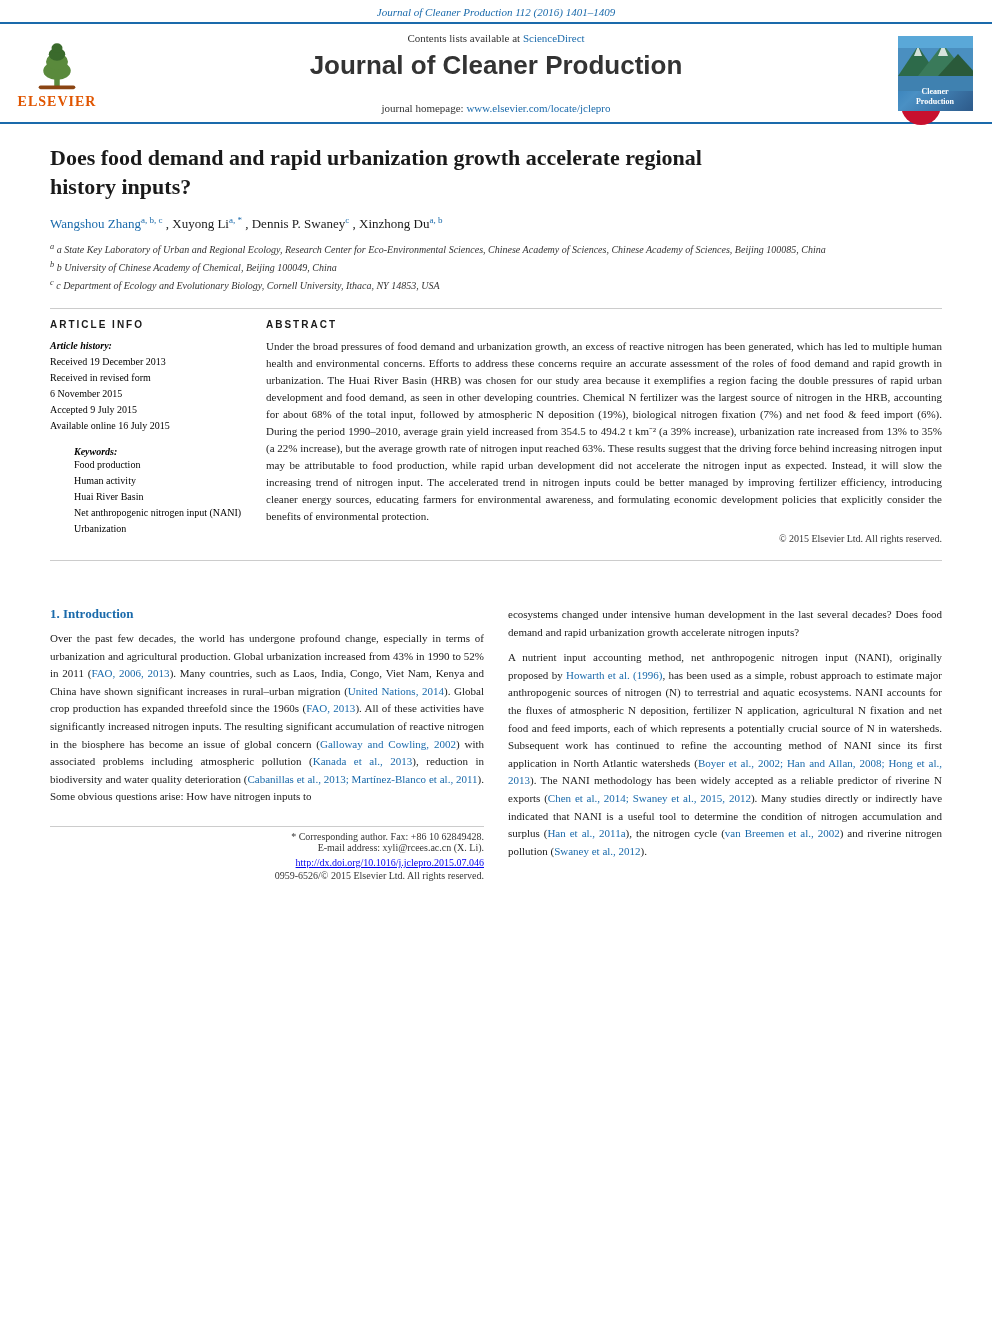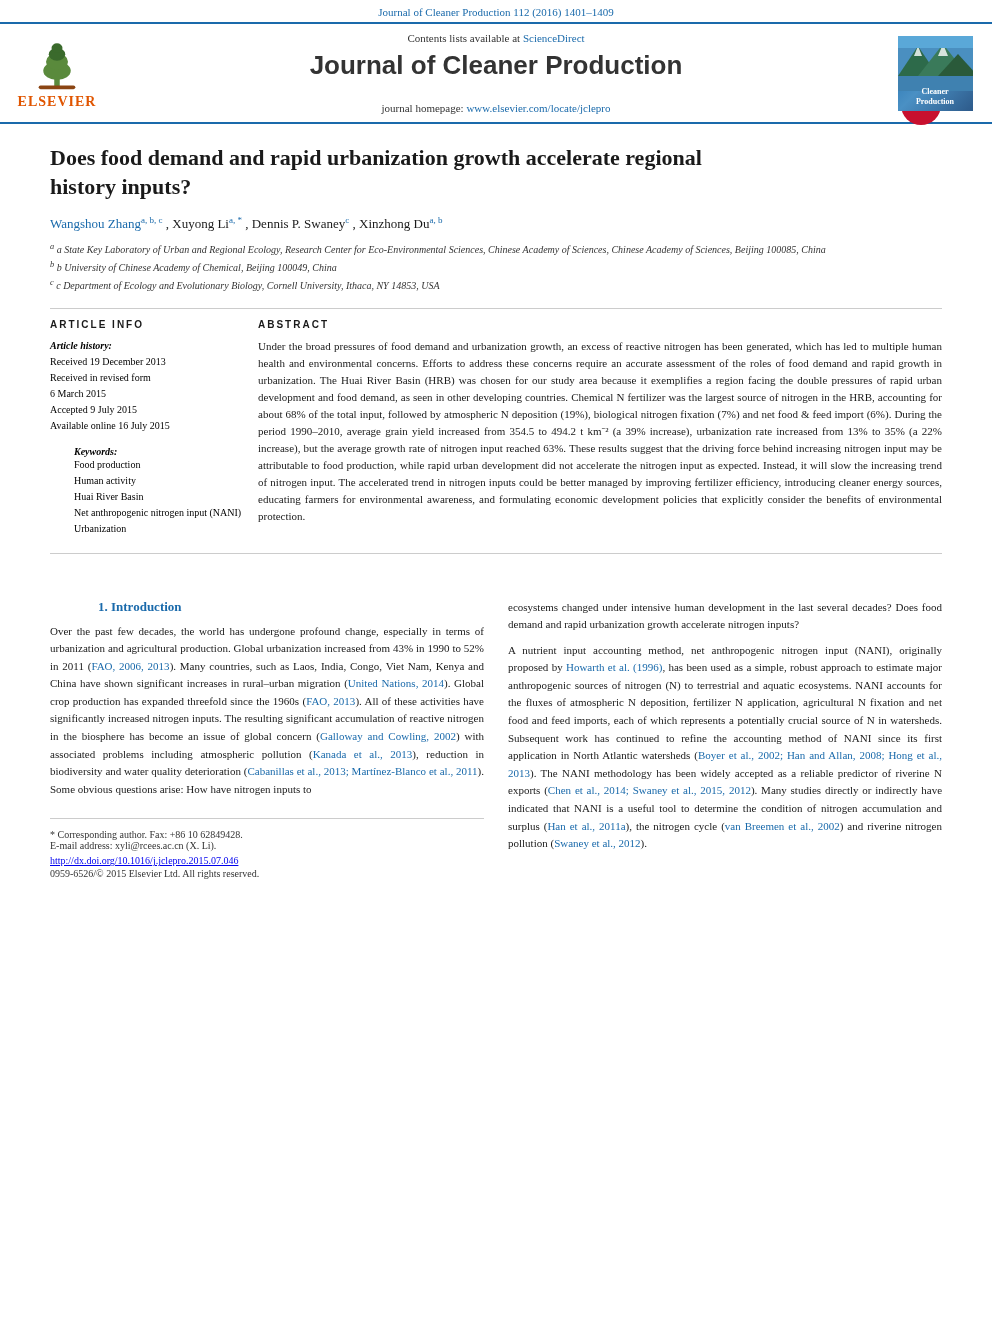--- a/index.html
+++ b/index.html
@@ -11,20 +11,21 @@
       color: #000;
       font-size: 13px;
     }
 
     
     .top-bar {
       text-align: center;
       padding: 6px 0 4px;
       font-size: 11px;
       color: #1a6aab;
+      font-style: italic;
     }
 
     .journal-header {
       display: flex;
       align-items: center;
       border-top: 2px solid #1a6aab;
       border-bottom: 2px solid #1a6aab;
       padding: 8px 12px;
       gap: 12px;
     }
@@ -169,21 +170,21 @@
 
     .divider {
       border: none;
       border-top: 1px solid #ccc;
       margin: 10px 0;
     }
 
     
     .two-col {
       display: flex;
-      gap: 8px;
+      gap: 16px;
       margin-top: 10px;
     }
 
     .left-col {
       width: 200px;
       flex-shrink: 0;
     }
 
     .right-col {
       flex: 1;
@@ -256,42 +257,42 @@
 
     .body-left, .body-right {
       flex: 1;
     }
 
     .section-title {
       font-size: 13px;
       font-weight: bold;
       color: #1a6aab;
       margin-bottom: 8px;
-      margin-left: 48px;
     }
 
     .body-text {
       font-size: 11px;
       line-height: 1.6;
       text-align: justify;
       color: #1a1a1a;
       margin-bottom: 8px;
     }
 
     .body-text .ref-link {
       color: #1a6aab;
       text-decoration: none;
     }
 
     .footnote-section {
       border-top: 1px solid #ccc;
       margin-top: 20px;
-      padding-top: 10px;
-      font-size: 10px;
-      color: #333;
+      padding-top: 4px;
+      font-size: 10px;
+      color: #333;
+      text-align: right;
     }
 
     .doi-line {
       color: #1a6aab;
       font-size: 10px;
       margin-top: 4px;
     }
 
     .issn-line {
       font-size: 10px;
@@ -382,39 +383,40 @@
   <hr class="divider">
 
   <div class="two-col">
 
     <div class="left-col">
       <div class="section-header">ARTICLE INFO</div>
       <div class="article-info-block">
         <div class="info-label">Article history:</div>
         <div class="info-date">Received 19 December 2013</div>
         <div class="info-date">Received in revised form</div>
-        <div class="info-date">6 March 2015</div>
+        <div class="info-date">6 November 2015</div>
         <div class="info-date">Accepted 9 July 2015</div>
         <div class="info-date">Available online 16 July 2015</div>
       </div>
       <div class="keywords-block">
         <div class="kw-label">Keywords:</div>
         <div class="kw-items">
           <div>Food production</div>
           <div>Human activity</div>
           <div>Huai River Basin</div>
           <div>Net anthropogenic nitrogen input (NANI)</div>
           <div>Urbanization</div>
         </div>
       </div>
     </div>
 
     <div class="right-col">
       <div class="section-header">ABSTRACT</div>
       <div class="abstract-text">Under the broad pressures of food demand and urbanization growth, an excess of reactive nitrogen has been generated, which has led to multiple human health and environmental concerns. Efforts to address these concerns require an accurate assessment of the roles of food demand and rapid growth in urbanization. The Huai River Basin (HRB) was chosen for our study area because it exemplifies a region facing the double pressures of rapid urban development and food demand, as seen in other developing countries. Chemical N fertilizer was the largest source of nitrogen in the HRB, accounting for about 68% of the total input, followed by atmospheric N deposition (19%), biological nitrogen fixation (7%) and net food &amp; feed import (6%). During the period 1990–2010, average grain yield increased from 354.5 to 494.2 t km⁻² (a 39% increase), urbanization rate increased from 13% to 35% (a 22% increase), but the average growth rate of nitrogen input reached 63%. These results suggest that the driving force behind increasing nitrogen input may be attributable to food production, while rapid urban development did not accelerate the nitrogen input as expected. Instead, it will slow the increasing trend of nitrogen input. The accelerated trend in nitrogen inputs could be better managed by improving fertilizer efficiency, introducing cleaner energy sources, educating farmers for environmental awareness, and formulating economic development policies that explicitly consider the benefits of environmental protection.</div>
+      <div class="copyright-line">© 2015 Elsevier Ltd. All rights reserved.</div>
     </div>
   </div>
 
   <hr class="divider" style="margin-top:16px;">
 </div>
 
 <div class="body-content">
   <div class="body-two-col">
 
     <div class="body-left">

